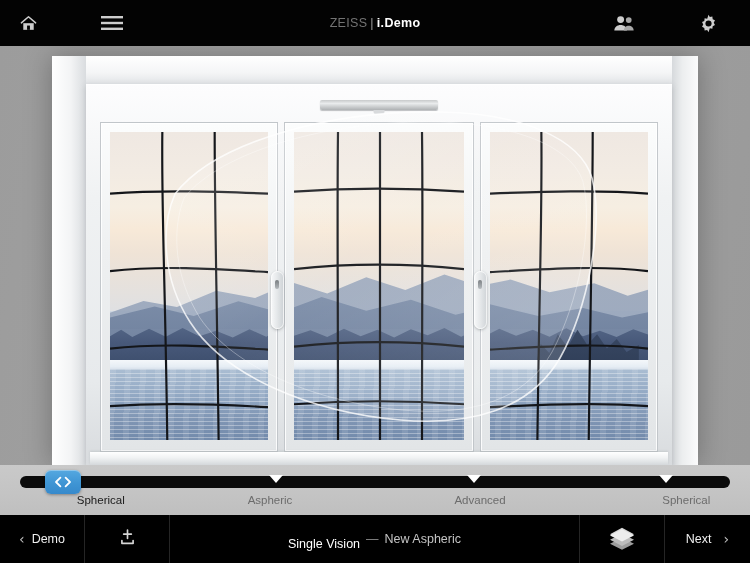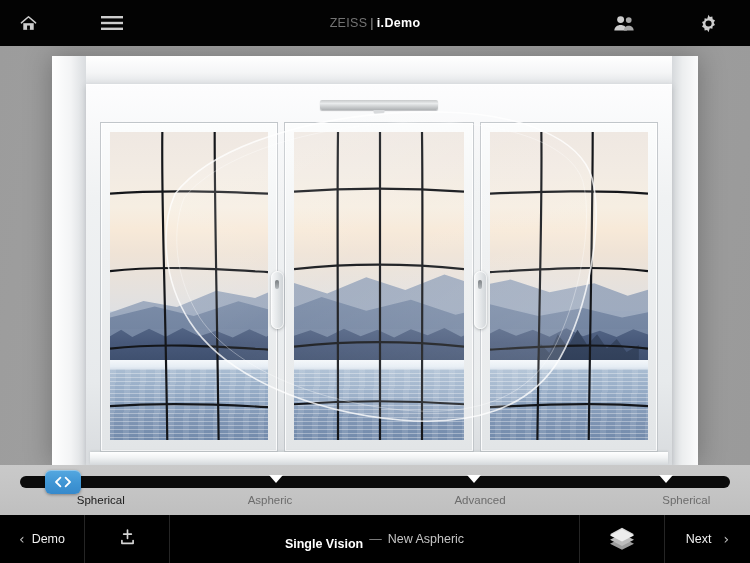--- a/index.html
+++ b/index.html
@@ -367,21 +367,21 @@
   .bb-next  { flex: 0 0 85px; gap: 7px; }
 
   .chev {
     color: #bdbdbd;
     font-size: 14px;
     line-height: 1;
     font-family: "DejaVu Sans", sans-serif;
   }
   .bb-label { color: #efefef; }
 
-  .status-strong { color: #ffffff; font-weight: 700; margin-top: 10px; }
+  .status-strong { color: #ffffff; font-weight: 400; margin-top: 10px; }
   .status-dash   { color: #8e8e8e; margin: 0 6px; }
   .status-light  { color: #c4c4c4; font-weight: 400; }
 </style>
 </head>
 <body>
 
 <div id="app">
 
   <div class="topbar">
 

